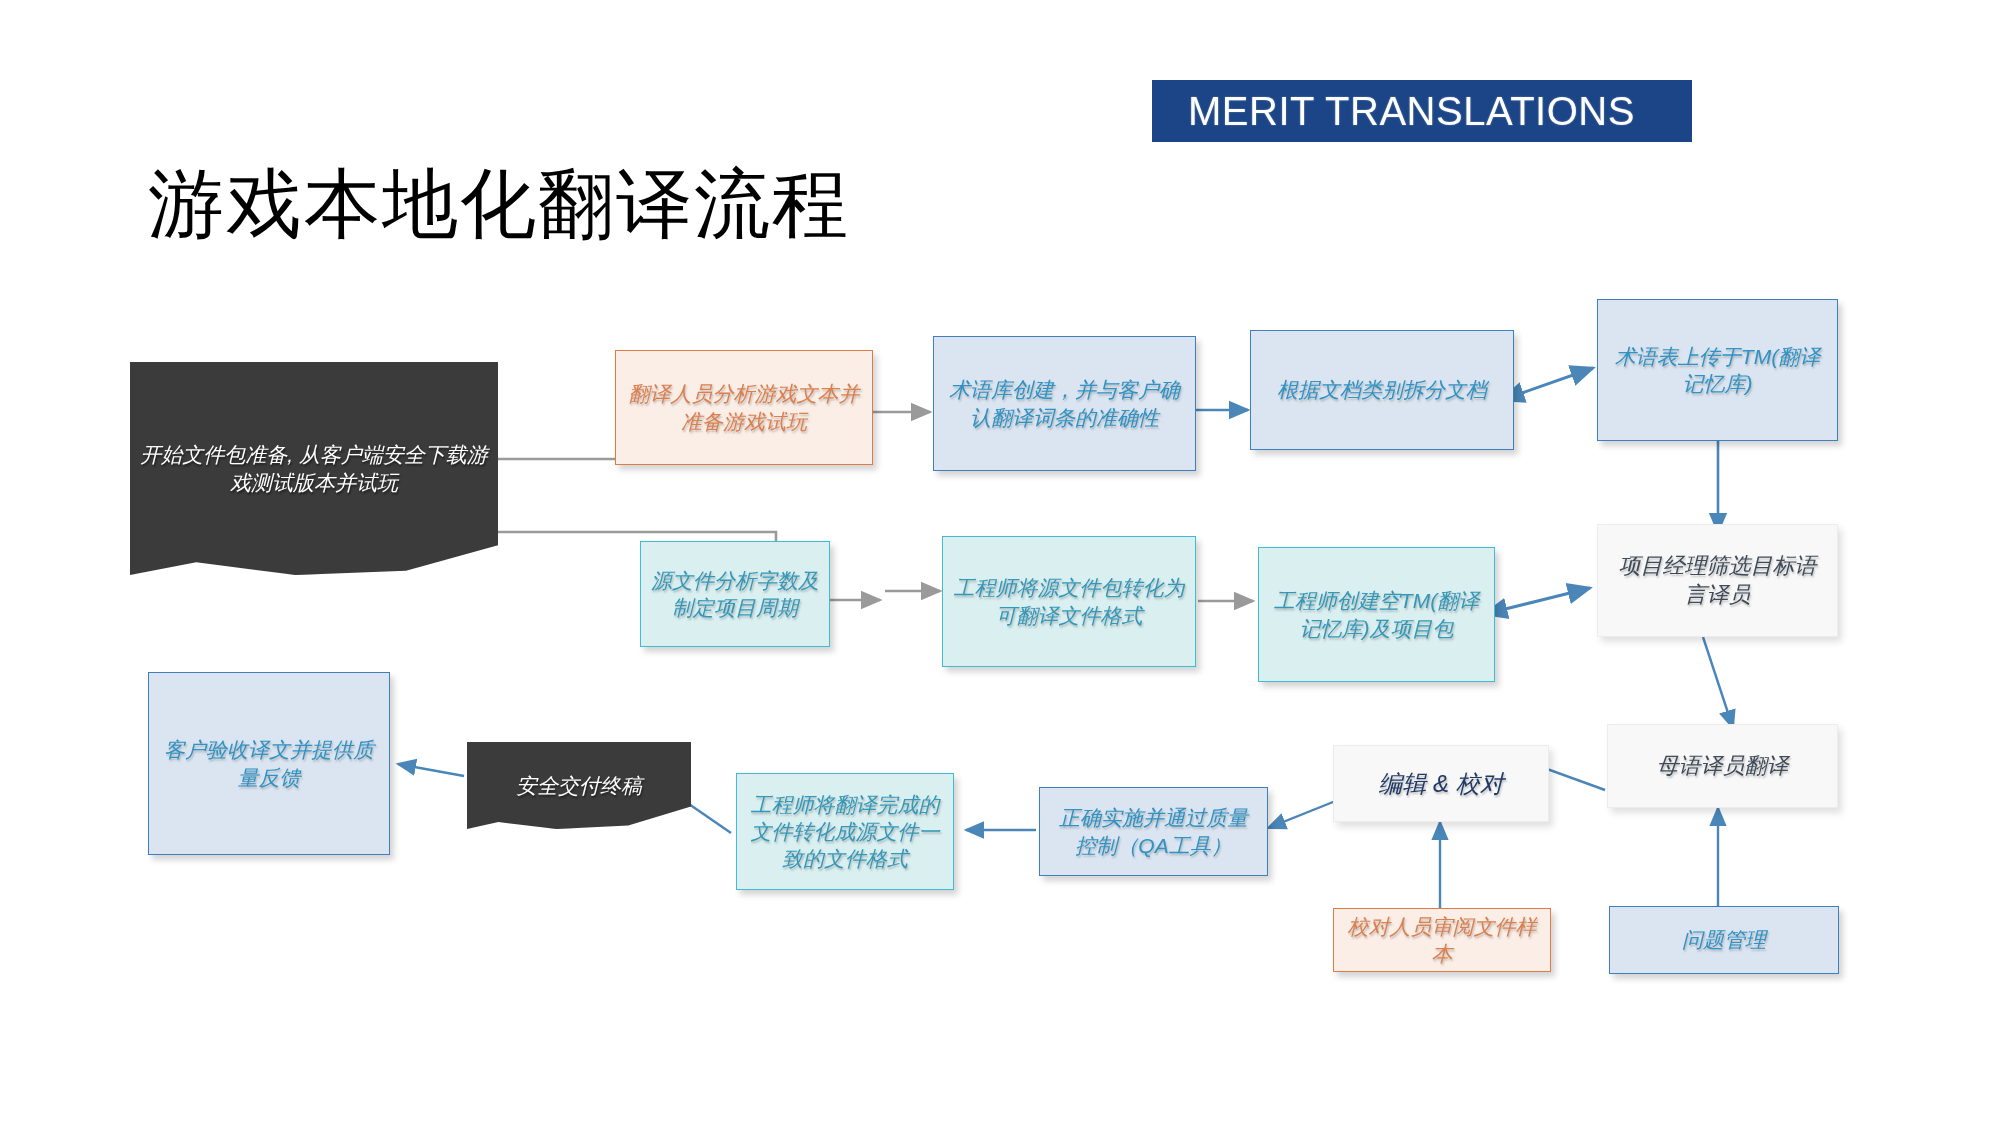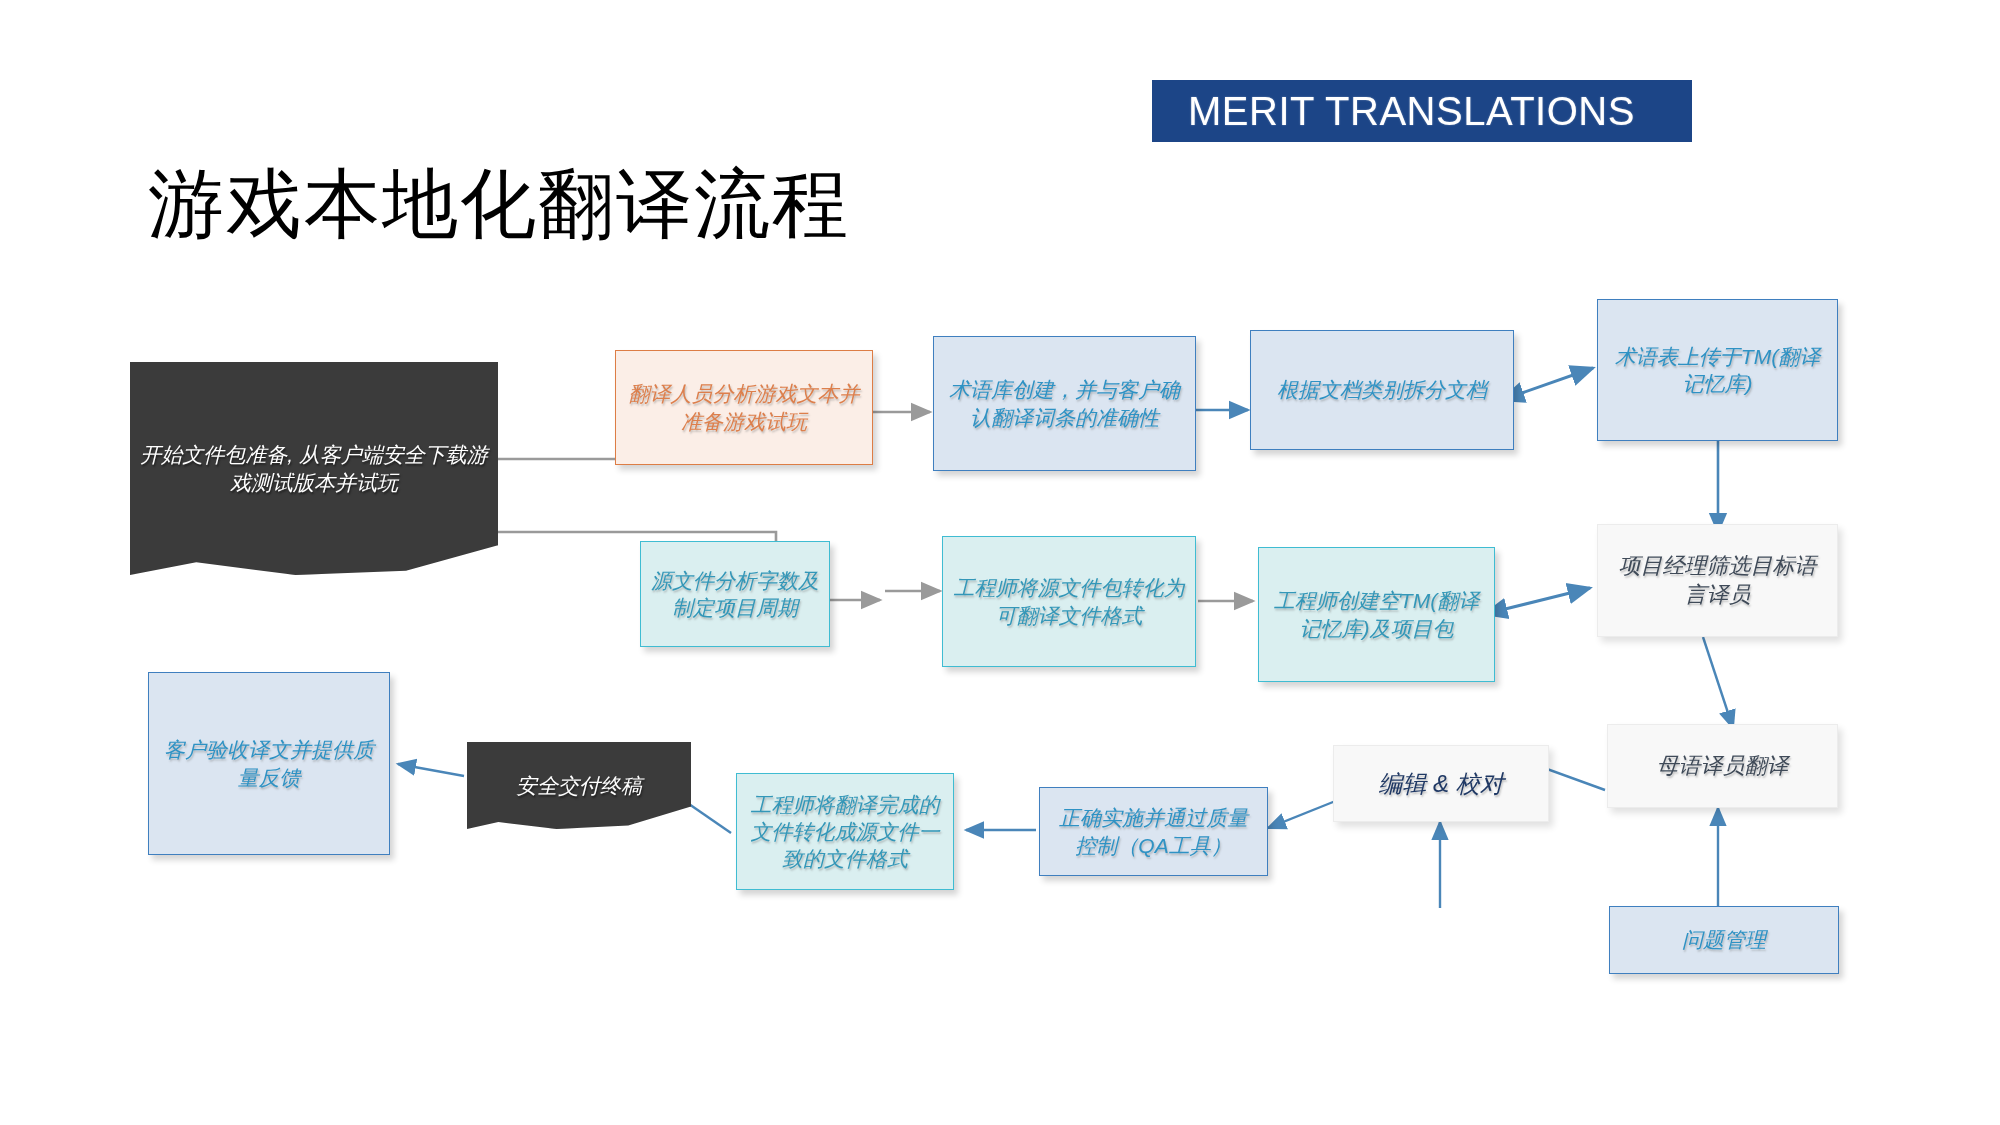--- a/index.html
+++ b/index.html
@@ -232,20 +232,23 @@
   </div>
 
   <div class="node n-blue" style="left:1609px; top:906px; width:230px; height:68px;">
     <span class="label">问题管理</span>
   </div>
 
   <div class="node n-white navy" style="left:1333px; top:745px; width:216px; height:77px;">
     <span class="label">编辑 &amp; 校对</span>
   </div>
 
+  <div class="node n-orange" style="left:1333px; top:908px; width:218px; height:64px;">
+    <span class="label">校对人员审阅文件样本</span>
+  </div>
 
   <div class="node n-blue" style="left:1039px; top:787px; width:229px; height:89px;">
     <span class="label">正确实施并通过质量控制（QA工具）</span>
   </div>
 
   <div class="node n-teal" style="left:736px; top:773px; width:218px; height:117px;">
     <span class="label">工程师将翻译完成的文件转化成源文件一致的文件格式</span>
   </div>
 
   <div class="node n-doc doc-small" style="left:467px; top:742px; width:224px; height:87px;">

